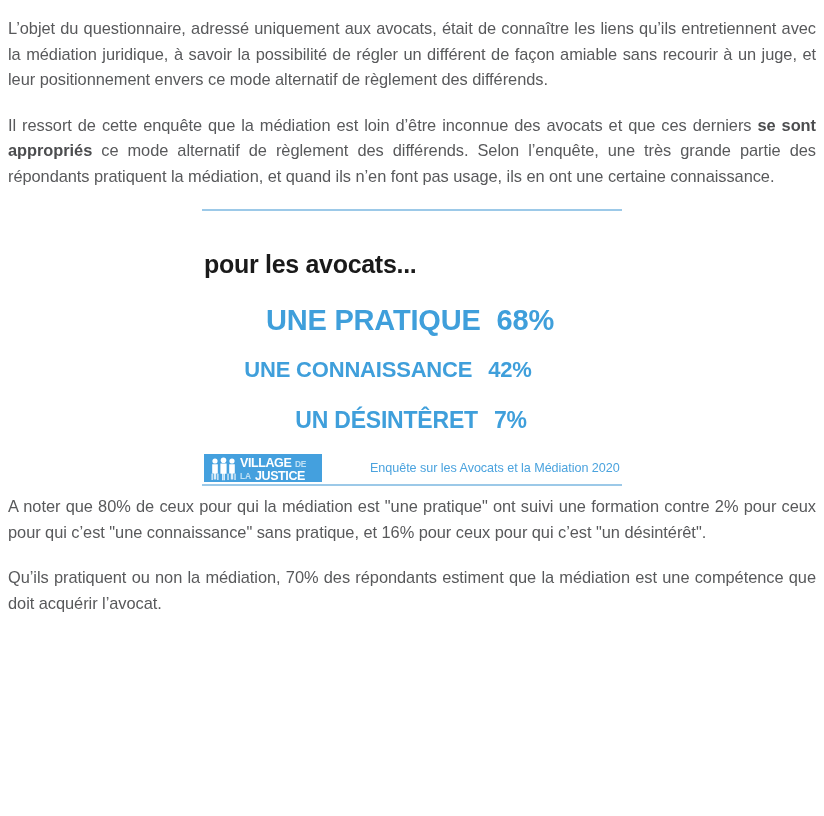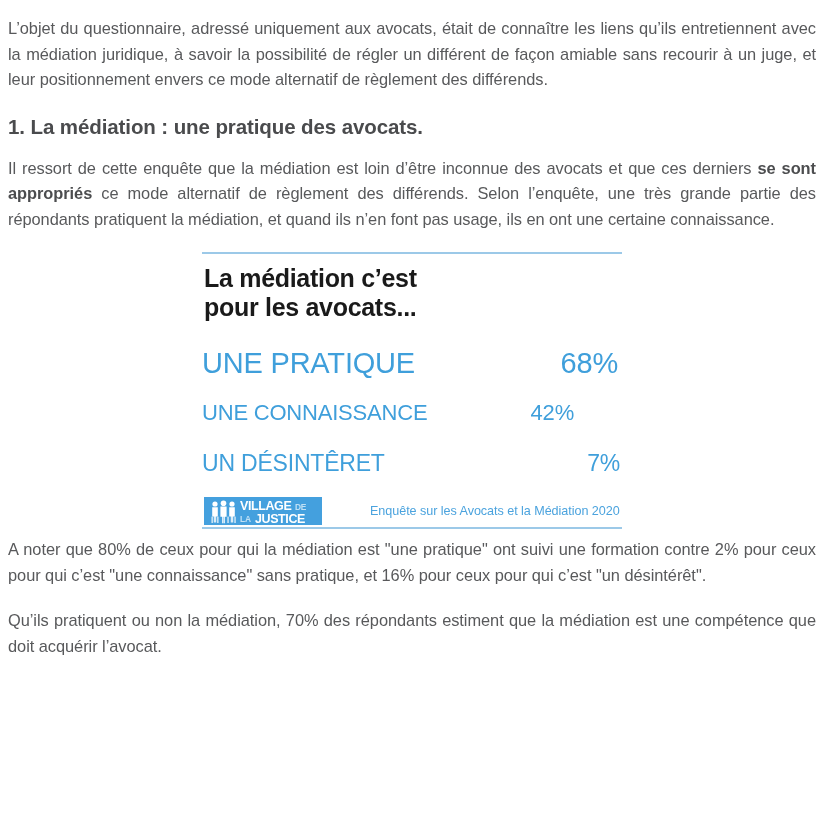--- a/index.html
+++ b/index.html
@@ -80,23 +80,23 @@
     font-family: "Liberation Sans", sans-serif;
   }
 
   .stats {
     margin-top: 26px;
   }
 
   .stat-row {
     display: flex;
     align-items: baseline;
-    justify-content: space-between;
+    justify-content: center;
     color: #3f9fdb;
-    font-weight: normal;
+    font-weight: bold;
     letter-spacing: -0.2px;
     white-space: nowrap;
   }
 
   .stat-row .stat-label {
     text-align: right;
   }
 
   .stat-row .stat-value {
     margin-left: 16px;
@@ -147,30 +147,29 @@
   .tail-gap { height: 8px; }
 </style>
 </head>
 <body>
 
 <div class="page">
 
   <p class="body-text">L’objet du questionnaire, adressé uniquement aux avocats, était de connaître les liens qu’ils entretiennent avec la médiation juridique, à savoir la possibilité de régler un différent de façon amiable sans recourir à un juge, et leur positionnement envers ce mode alternatif de règlement des différends.</p>
 
 
-  <h2 class="section-heading">1. La médiation : une pratique des avocats.</h2>
 
   <p class="body-text"><span>Il ressort de cette enquête que la médiation est loin d’être inconnue des avocats et que ces derniers </span><b>se sont appropriés</b><span> ce mode alternatif de règlement des différends. Selon l’enquête, une très grande partie des répondants pratiquent la médiation, et quand ils n’en font pas usage, ils en ont une certaine connaissance.</span></p>
 
   <figure class="infographic" style="margin:0 auto;">
 
     <div class="info-rule top"></div>
 
     <div class="info-title">
-      <span>La médiation c’est</span><br>
+      <br>
       <span>pour les avocats...</span>
     </div>
 
     <div class="stats">
 
       <div class="stat-row r0">
         <span class="stat-label">UNE PRATIQUE</span>
         <span class="stat-value">68%</span>
       </div>
 

